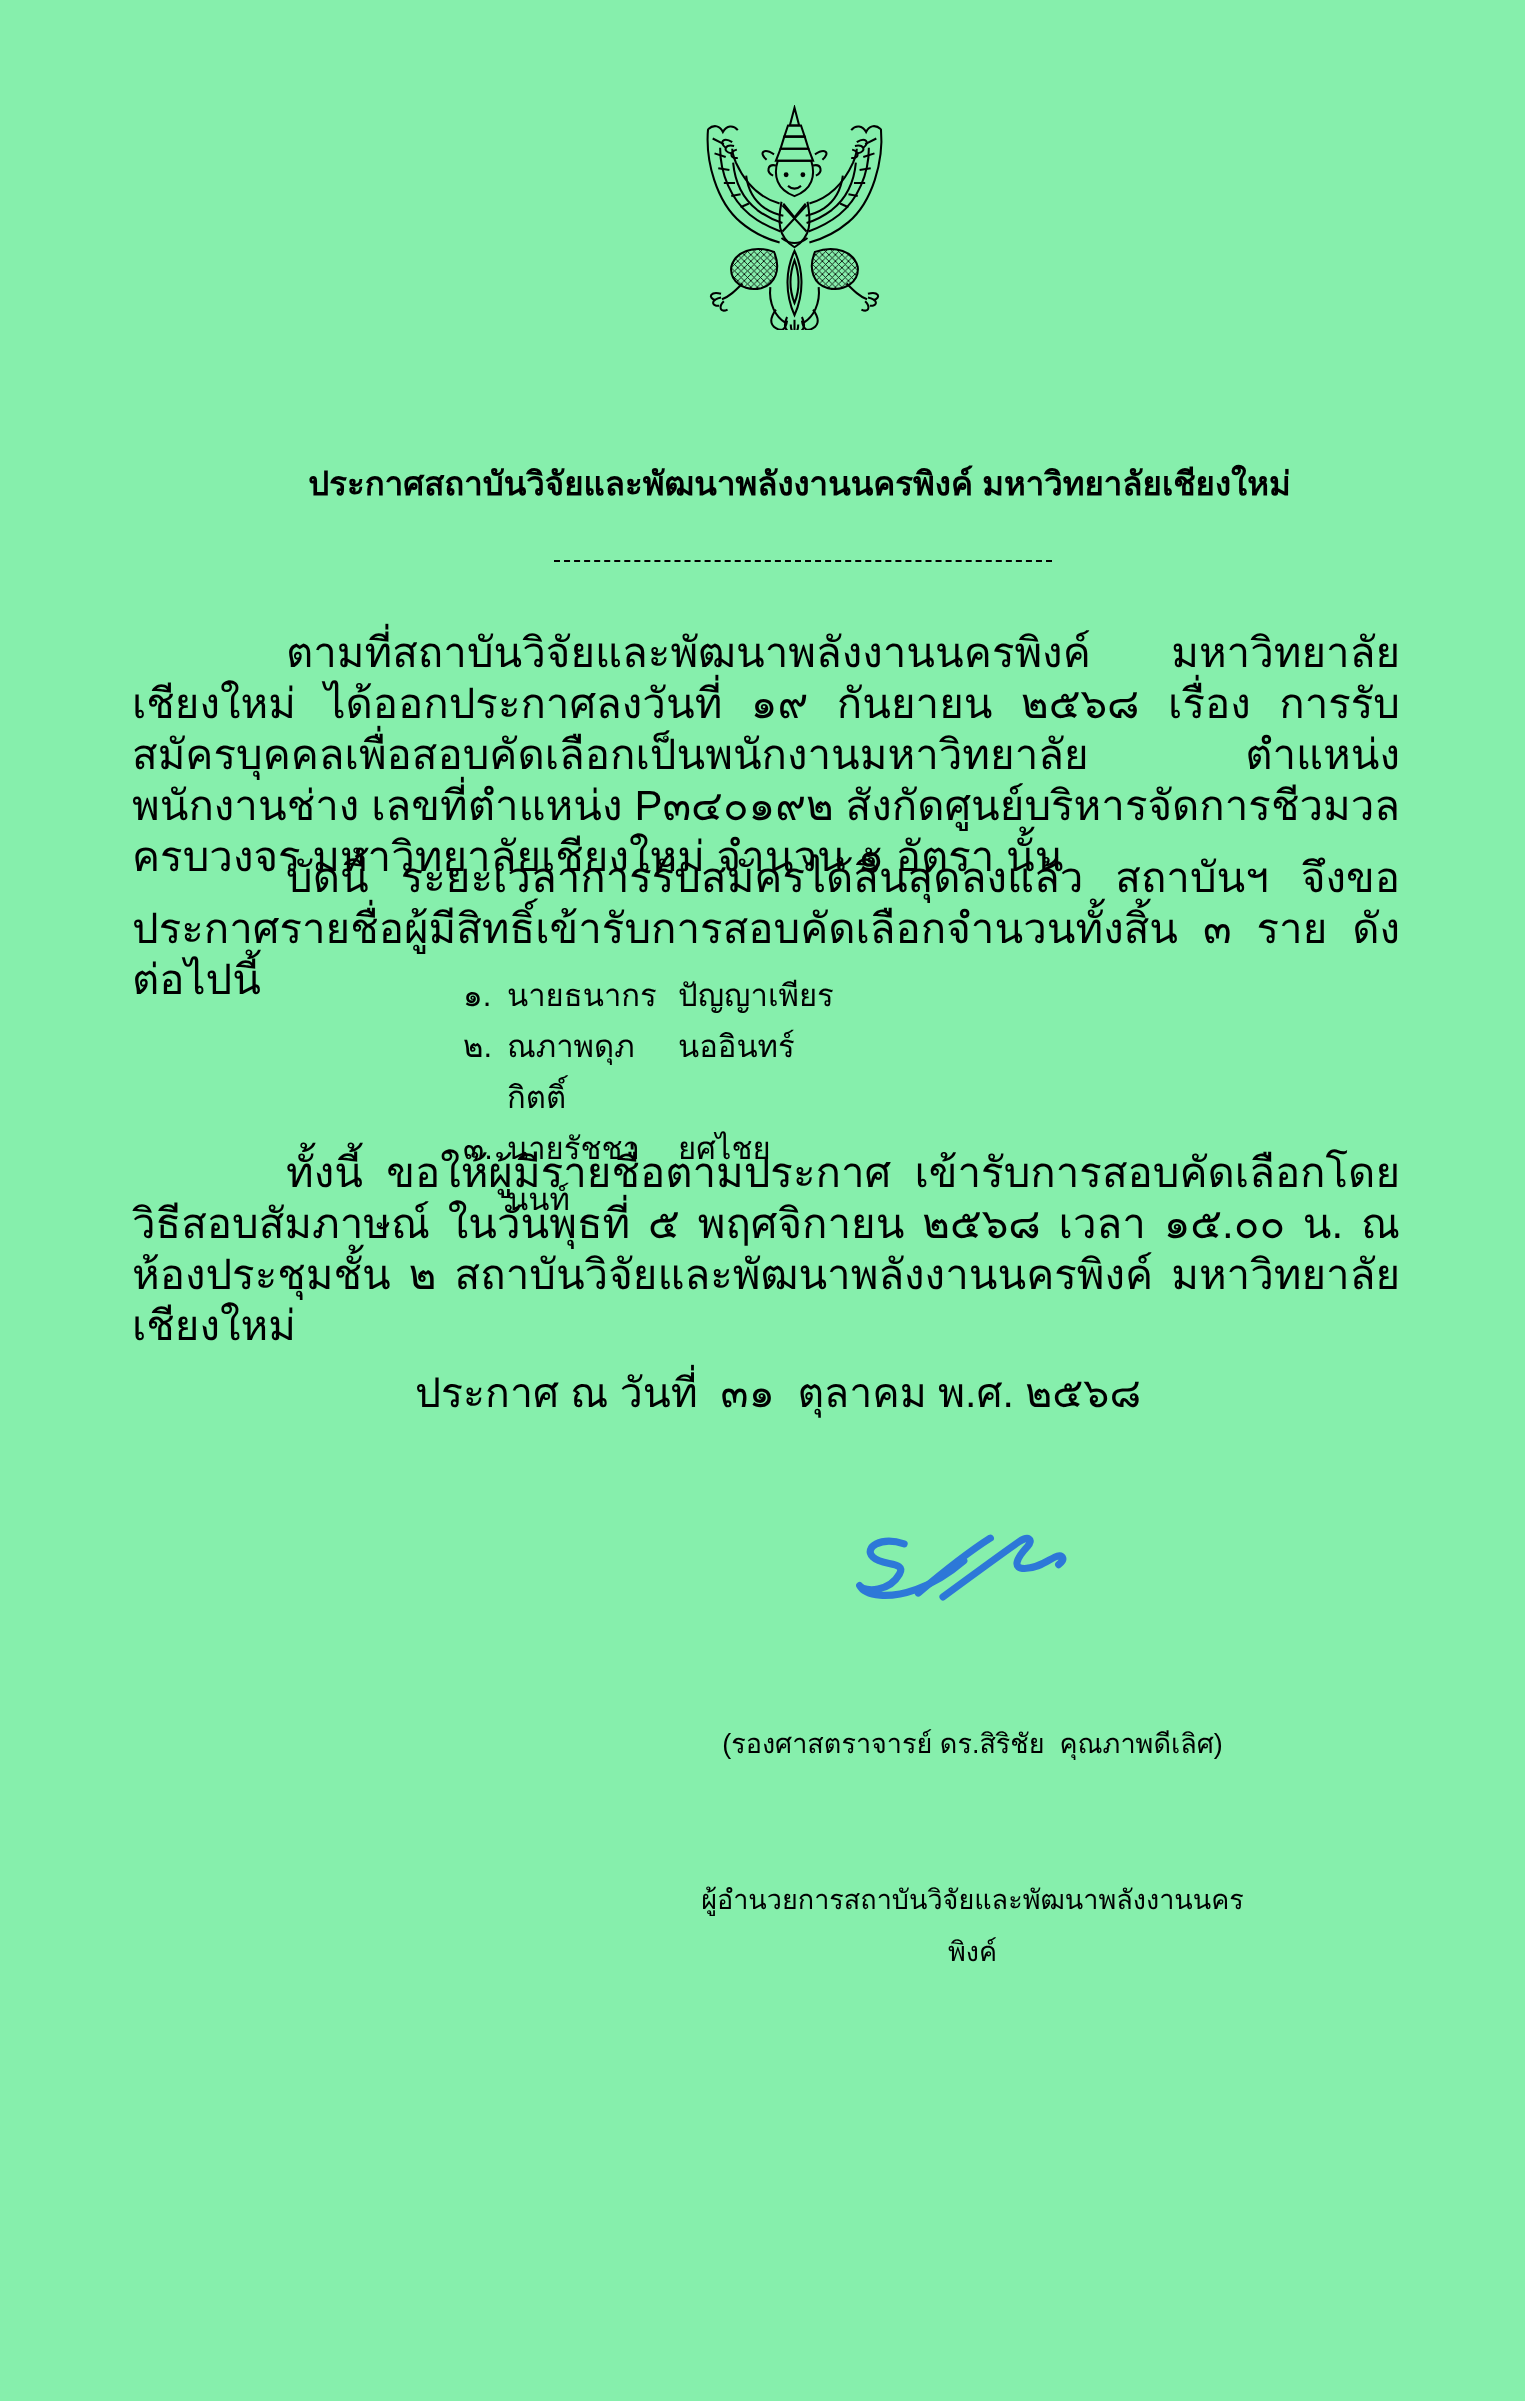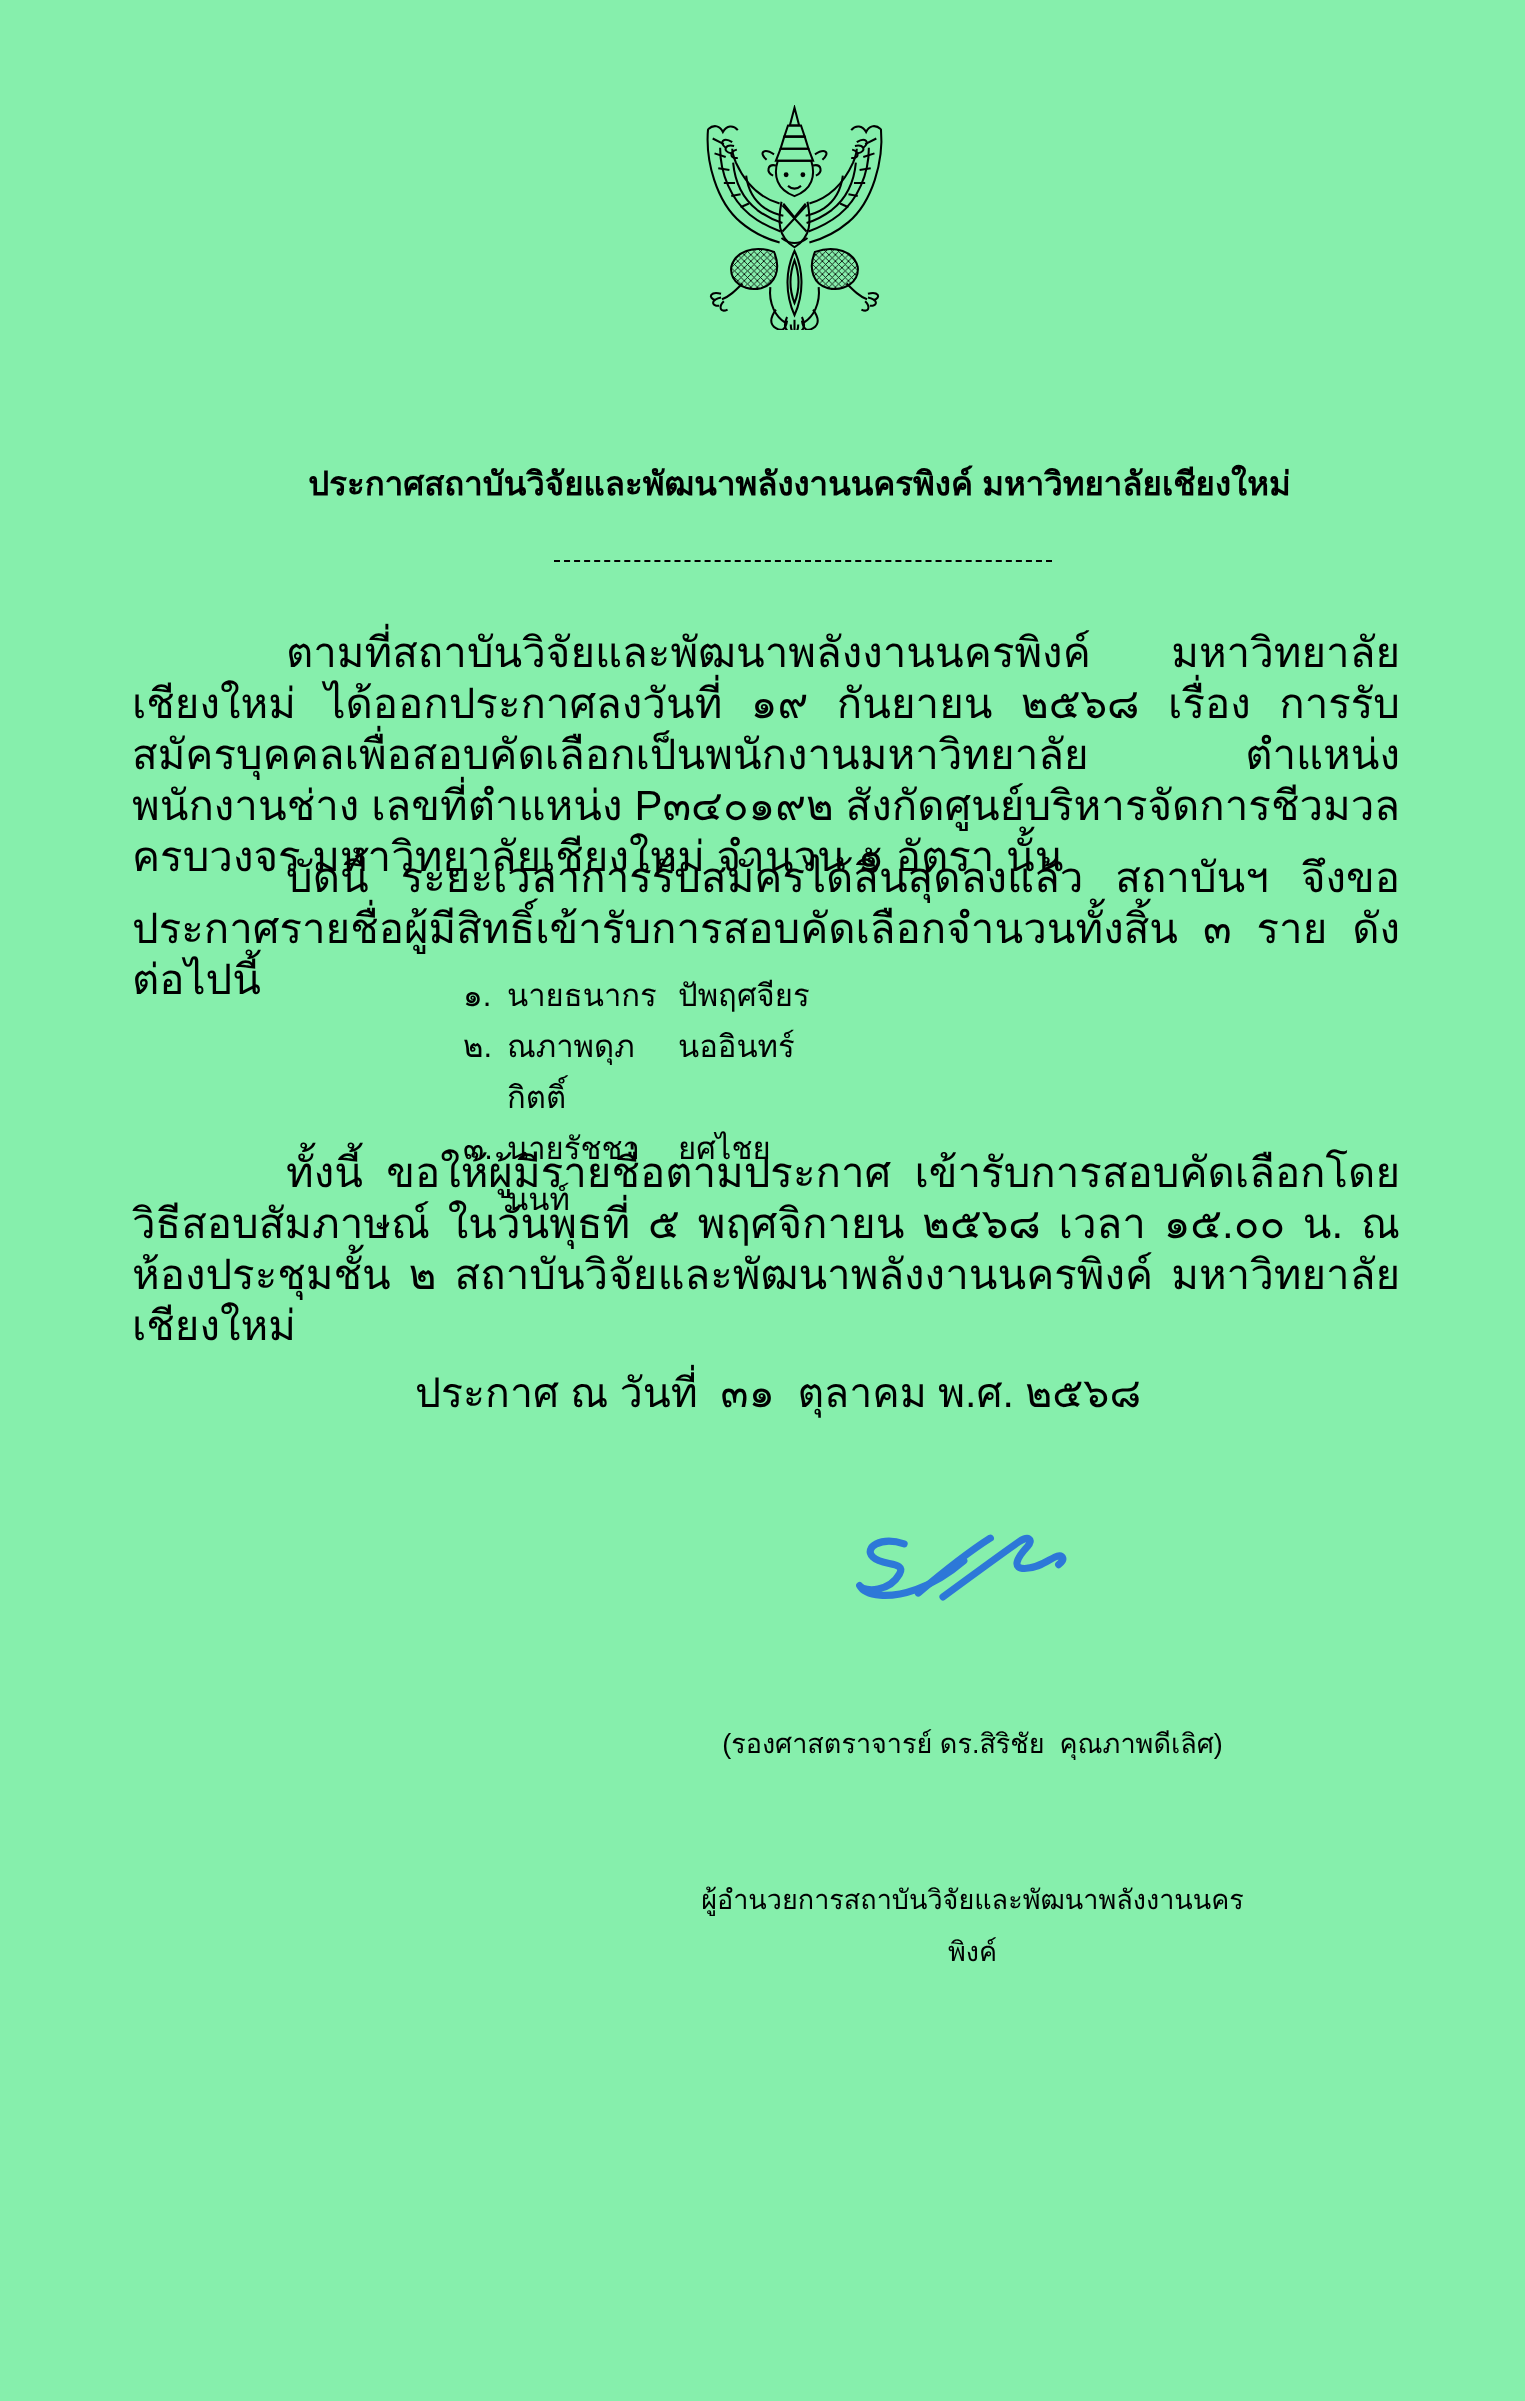--- a/index.html
+++ b/index.html
@@ -136,21 +136,21 @@
 
   <div class="divider"></div>
 
   <div class="para p1">ตามที่สถาบันวิจัยและพัฒนาพลังงานนครพิงค์ มหาวิทยาลัยเชียงใหม่ ได้ออกประกาศลงวันที่ ๑๙ กันยายน ๒๕๖๘ เรื่อง การรับสมัครบุคคลเพื่อสอบคัดเลือกเป็นพนักงานมหาวิทยาลัย ตำแหน่ง พนักงานช่าง  เลขที่ตำแหน่ง P๓๔๐๑๙๒ สังกัดศูนย์บริหารจัดการชีวมวลครบวงจร มหาวิทยาลัยเชียงใหม่ จำนวน ๑ อัตรา นั้น</div>
   <div class="para p2">บัดนี้ ระยะเวลาการรับสมัครได้สิ้นสุดลงแล้ว สถาบันฯ จึงขอประกาศรายชื่อผู้มีสิทธิ์เข้ารับการสอบคัดเลือกจำนวนทั้งสิ้น ๓ ราย ดังต่อไปนี้</div>
 
   <div class="names">
     <div class="name-row">
       <span class="cand-no">๑.</span>
       <span class="cand-first">นายธนากร</span>
-      <span class="cand-last">ปัพฤศจียร</span>
+      <span class="cand-last">ปัญญาเพียร</span>
     </div>
     <div class="name-row">
       <span class="cand-no">๒.</span>
       <span class="cand-first">ณภาพดุภกิตติ์</span>
       <span class="cand-last">นออินทร์</span>
     </div>
     <div class="name-row">
       <span class="cand-no">๓.</span>
       <span class="cand-first">นายรัชชานนท์</span>
       <span class="cand-last">ยศไชย</span>

